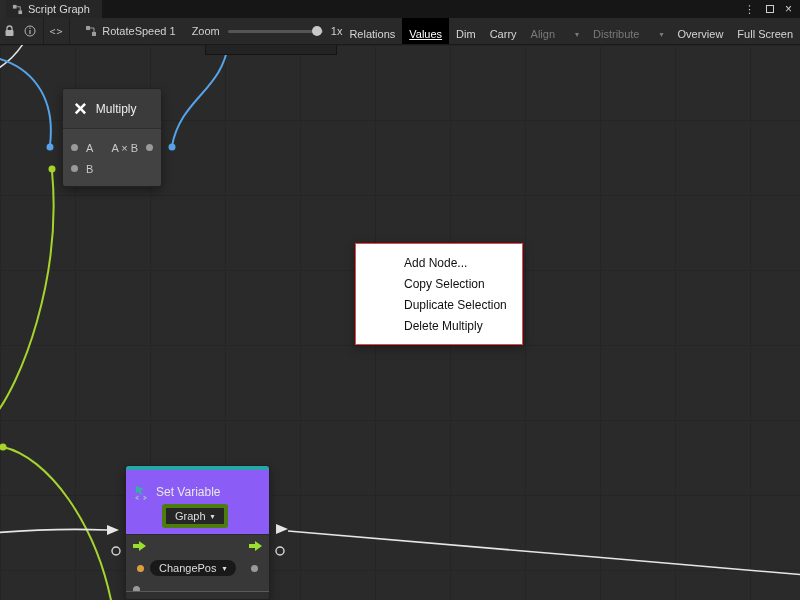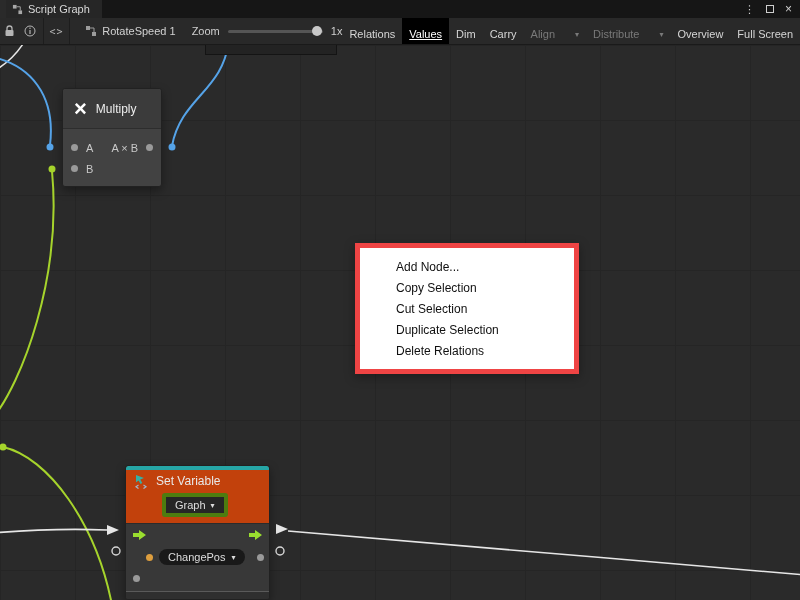--- a/index.html
+++ b/index.html
@@ -53,34 +53,34 @@
     background:#3b3b3b; border-bottom:1px solid #2d2d2d; border-radius:3px 3px 0 0; font-size:12px; color:#eee; }
   .mult-glyph { font-size:22px; color:#fff; line-height:1; font-weight:bold; }
   .m-body { padding:8px 0 7px; }
   .port-row { display:flex; align-items:center; gap:8px; padding:0 8px; height:21px; color:#c9c9c9; }
   .dot { width:7px; height:7px; border-radius:50%; background:#9a9a9a; flex:none; }
   .dot.orange { background:#dd9e3e; }
   .spacer { flex:1; }
 
   .setvar { left:125px; top:420px; width:145px; height:135px; background:#383838; overflow:hidden; }
   .sv-strip { height:4px; background:#26a6a6; border-radius:2px 2px 0 0; }
-  .sv-header { padding:3px 8px 6px; background:#c2410c; border-bottom:1px solid #2b2b2b; }
+  .sv-header { padding:14px 8px 6px; background:#8b5cf6; border-bottom:1px solid #2b2b2b; }
   .sv-title { display:flex; align-items:center; gap:7px; font-size:12px; color:#e8e8e8; height:16px; }
   .chip { display:inline-flex; align-items:center; gap:5px; background:#262626; border:4px solid #4d7c0f;
     border-radius:3px; padding:2px 9px; font-size:11px; color:#ddd; margin:4px 0 0 28px; }
   .flow-row { display:flex; align-items:center; justify-content:space-between; padding:0 7px; height:22px; }
-  .value-row { display:flex; align-items:center; gap:6px; padding:0 20px; height:22px; }
+  .value-row { display:flex; align-items:center; gap:6px; padding:0 11px; height:22px; }
   .dropdown { display:inline-flex; align-items:center; gap:6px; background:#191919; border-radius:9px;
     padding:2px 9px; font-size:11px; color:#ddd; }
   .lone-row { display:flex; align-items:center; padding:0 7px; height:20px; }
   .sv-footer { position:absolute; left:0; right:0; bottom:0; height:8px; background:#2f2f2f; border-top:1px solid #5a5a5a; }
 
   
-  .menu { position:absolute; left:355px; top:243px; width:224px; background:#ffffff;
-    border:5px solid #ef4444; padding:8px 0; z-index:40; box-shadow:0 3px 10px rgba(0,0,0,.35); }
+  .menu { position:absolute; left:355px; top:243px; width:168px; background:#ffffff;
+    border:1px solid #ef4444; padding:8px 12px; z-index:40; box-shadow:0 3px 10px rgba(0,0,0,.35); }
   .menu-item { height:21px; display:flex; align-items:center; padding-left:36px; font-size:12px; color:#101010; }
 </style>
 </head>
 <body>
 
 <div class="window">
 
   <div class="titlebar">
     <div class="tab">
       <svg width="11" height="11" viewBox="0 0 12 12">
@@ -240,18 +240,17 @@
         <span class="dot"></span>
       </div>
       <div class="sv-footer"></div>
     </div>
 
   </div>
 
   <div class="menu">
     <div class="menu-item">Add Node...</div>
     <div class="menu-item">Copy Selection</div>
-    <div class="menu-item">Cut Selection</div>
     <div class="menu-item">Duplicate Selection</div>
-    <div class="menu-item">Delete Relations</div>
+    <div class="menu-item">Delete Multiply</div>
   </div>
 
 </div>
 
 </body></html>

